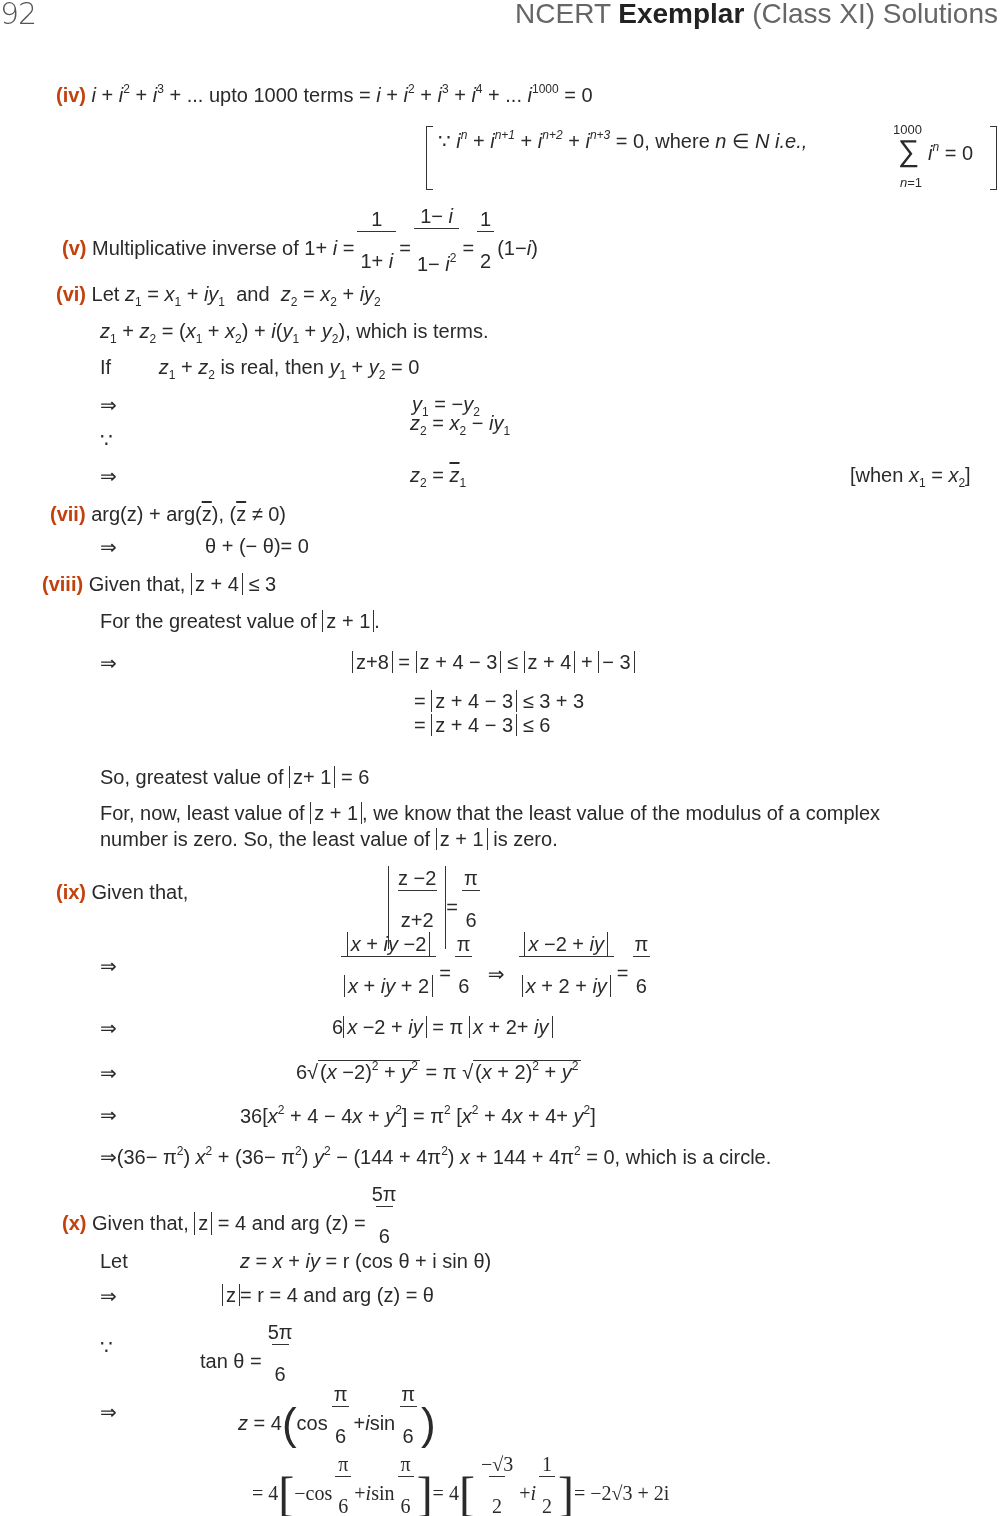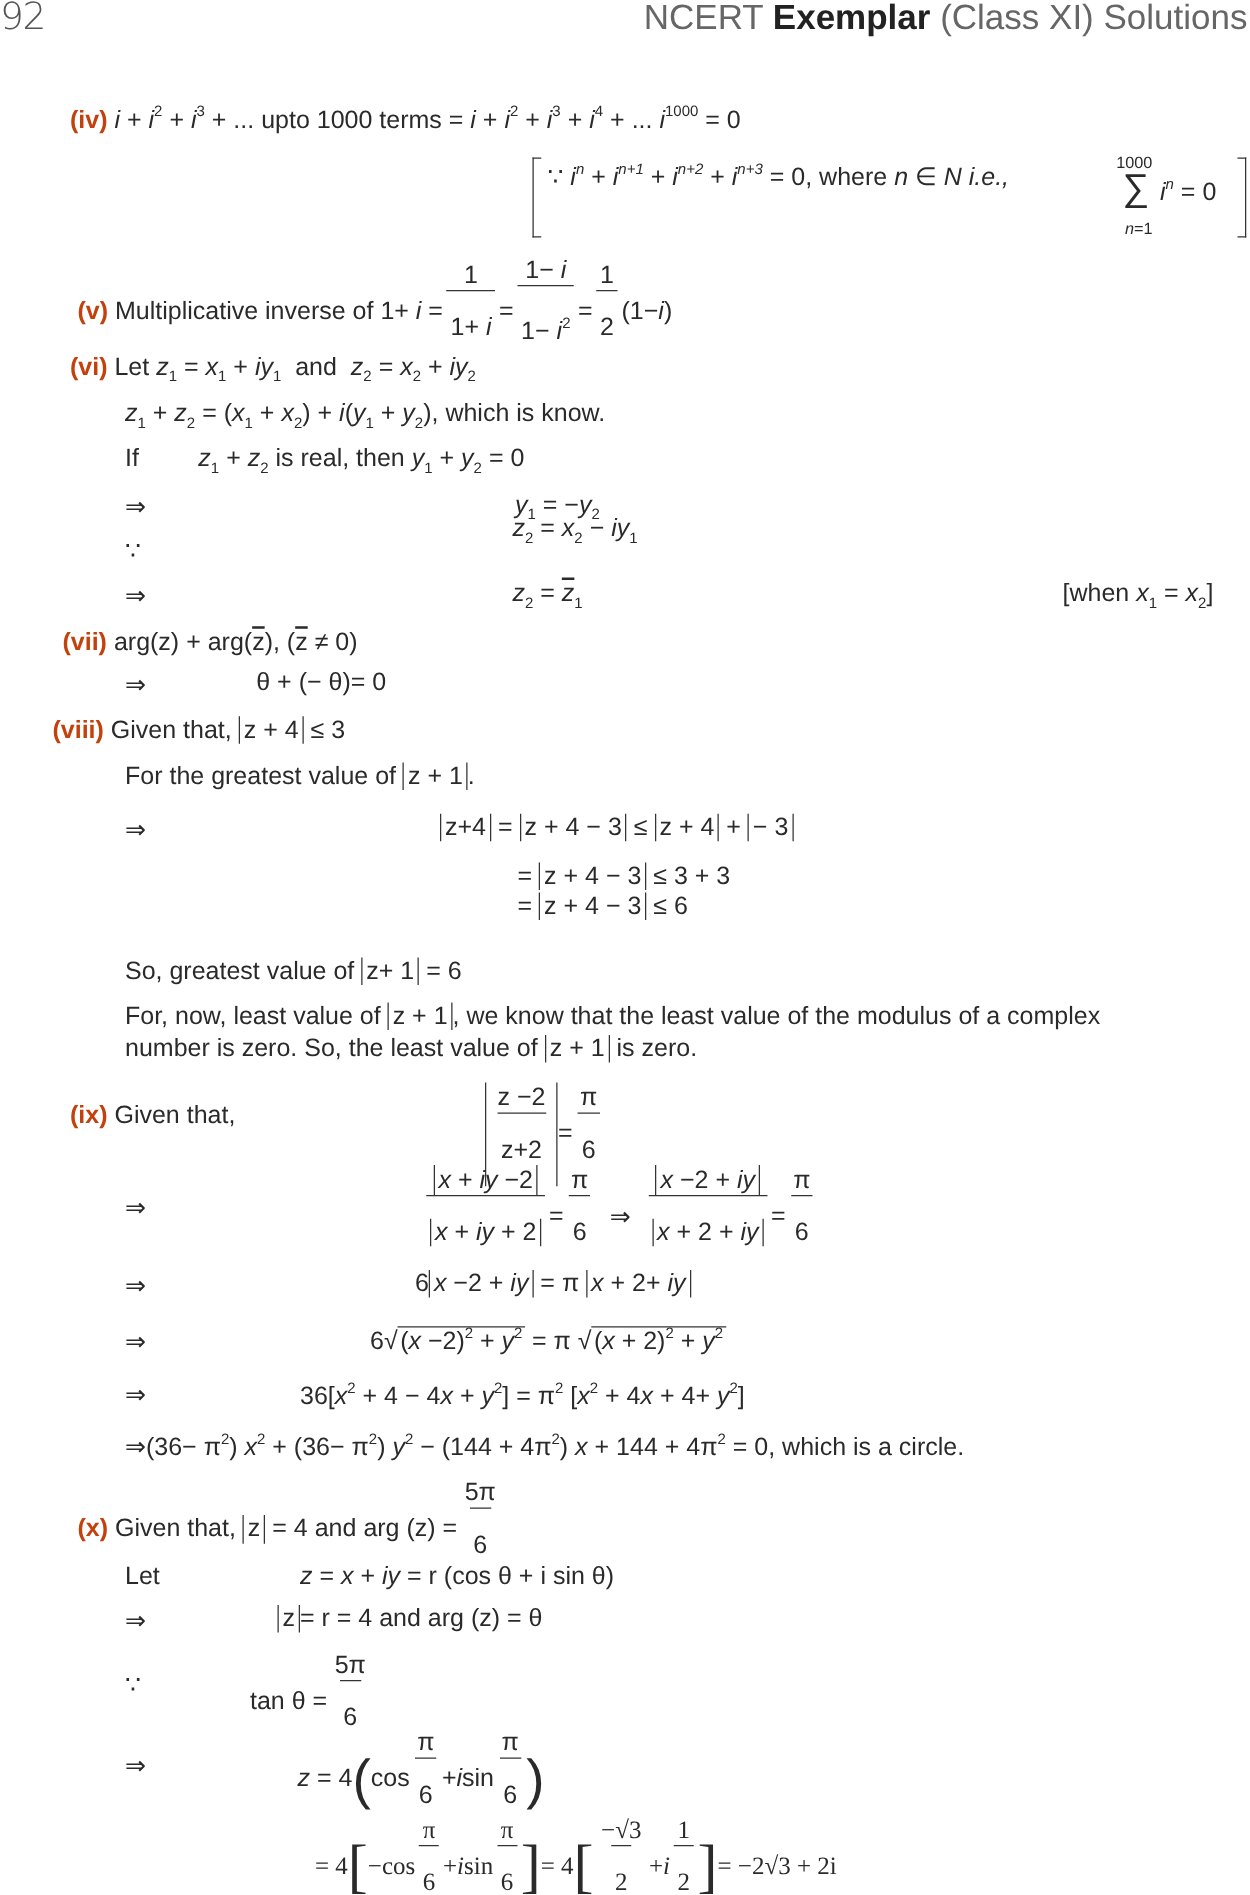--- a/index.html
+++ b/index.html
@@ -63,21 +63,21 @@
       <span class="n">1</span>
       <span class="d">2</span>
     </span>(1− <i>i</i>)
 </div>
 
 <div class="abs" style="left:56px;top:283px;">
   <span class="lbl">(vi)</span>
   <span>Let</span> <i>z</i><sub>1</sub> = <i>x</i><sub>1</sub> + <i>iy</i><sub>1</sub>&nbsp; <span>and</span>&nbsp; <i>z</i><sub>2</sub> = <i>x</i><sub>2</sub> + <i>iy</i><sub>2</sub>
 </div>
 <div class="abs" style="left:100px;top:320px;">
-  <i>z</i><sub>1</sub> + <i>z</i><sub>2</sub> = (<i>x</i><sub>1</sub> + <i>x</i><sub>2</sub>) + <i>i</i>(<i>y</i><sub>1</sub> + <i>y</i><sub>2</sub>)<span>, which is know.</span>
+  <i>z</i><sub>1</sub> + <i>z</i><sub>2</sub> = (<i>x</i><sub>1</sub> + <i>x</i><sub>2</sub>) + <i>i</i>(<i>y</i><sub>1</sub> + <i>y</i><sub>2</sub>)<span>, which is terms.</span>
 </div>
 <div class="abs" style="left:100px;top:356px;">
   <span>If</span>
   <span style="display:inline-block;width:42px"></span><i>z</i><sub>1</sub> + <i>z</i><sub>2</sub> <span>is real, then</span> <i>y</i><sub>1</sub> + <i>y</i><sub>2</sub> = 0
 </div>
 <div class="abs" style="left:100px;top:393px;">⇒</div>
 <div class="abs" style="left:412px;top:393px;"><i>y</i><sub>1</sub> = −<i>y</i><sub>2</sub></div>
 <div class="abs" style="left:100px;top:428px;">∵</div>
 <div class="abs" style="left:410px;top:412px;"><i>z</i><sub>2</sub> = <i>x</i><sub>2</sub> − <i>iy</i><sub>1</sub></div>
 <div class="abs" style="left:100px;top:464px;">⇒</div>
@@ -93,21 +93,21 @@
 
 <div class="abs" style="left:42px;top:573px;">
   <span class="lbl">(viii)</span>
   <span>Given that,</span> <span class="abs-bar">z + 4</span> ≤ 3
 </div>
 <div class="abs" style="left:100px;top:610px;">
   <span>For the greatest value of</span> <span class="abs-bar">z + 1</span>.
 </div>
 <div class="abs" style="left:100px;top:651px;">⇒</div>
 <div class="abs" style="left:352px;top:651px;">
-  <span class="abs-bar">z+4</span> = <span class="abs-bar">z + 4 − 3</span> ≤ <span class="abs-bar">z + 4</span> + <span class="abs-bar">− 3</span>
+  <span class="abs-bar">z+8</span> = <span class="abs-bar">z + 4 − 3</span> ≤ <span class="abs-bar">z + 4</span> + <span class="abs-bar">− 3</span>
 </div>
 <div class="abs" style="left:414px;top:690px;">= <span class="abs-bar">z + 4 − 3</span> ≤ 3 + 3</div>
 <div class="abs" style="left:414px;top:714px;">= <span class="abs-bar">z + 4 − 3</span> ≤ 6</div>
 <div class="abs" style="left:100px;top:766px;">
   <span>So, greatest value of</span> <span class="abs-bar">z+ 1</span> = 6
 </div>
 <div class="abs" style="left:100px;top:802px;">
   <span>For, now, least value of</span> <span class="abs-bar">z + 1</span><span>, we know that the least value of the modulus of a complex</span>
 </div>
 <div class="abs" style="left:100px;top:828px;">

